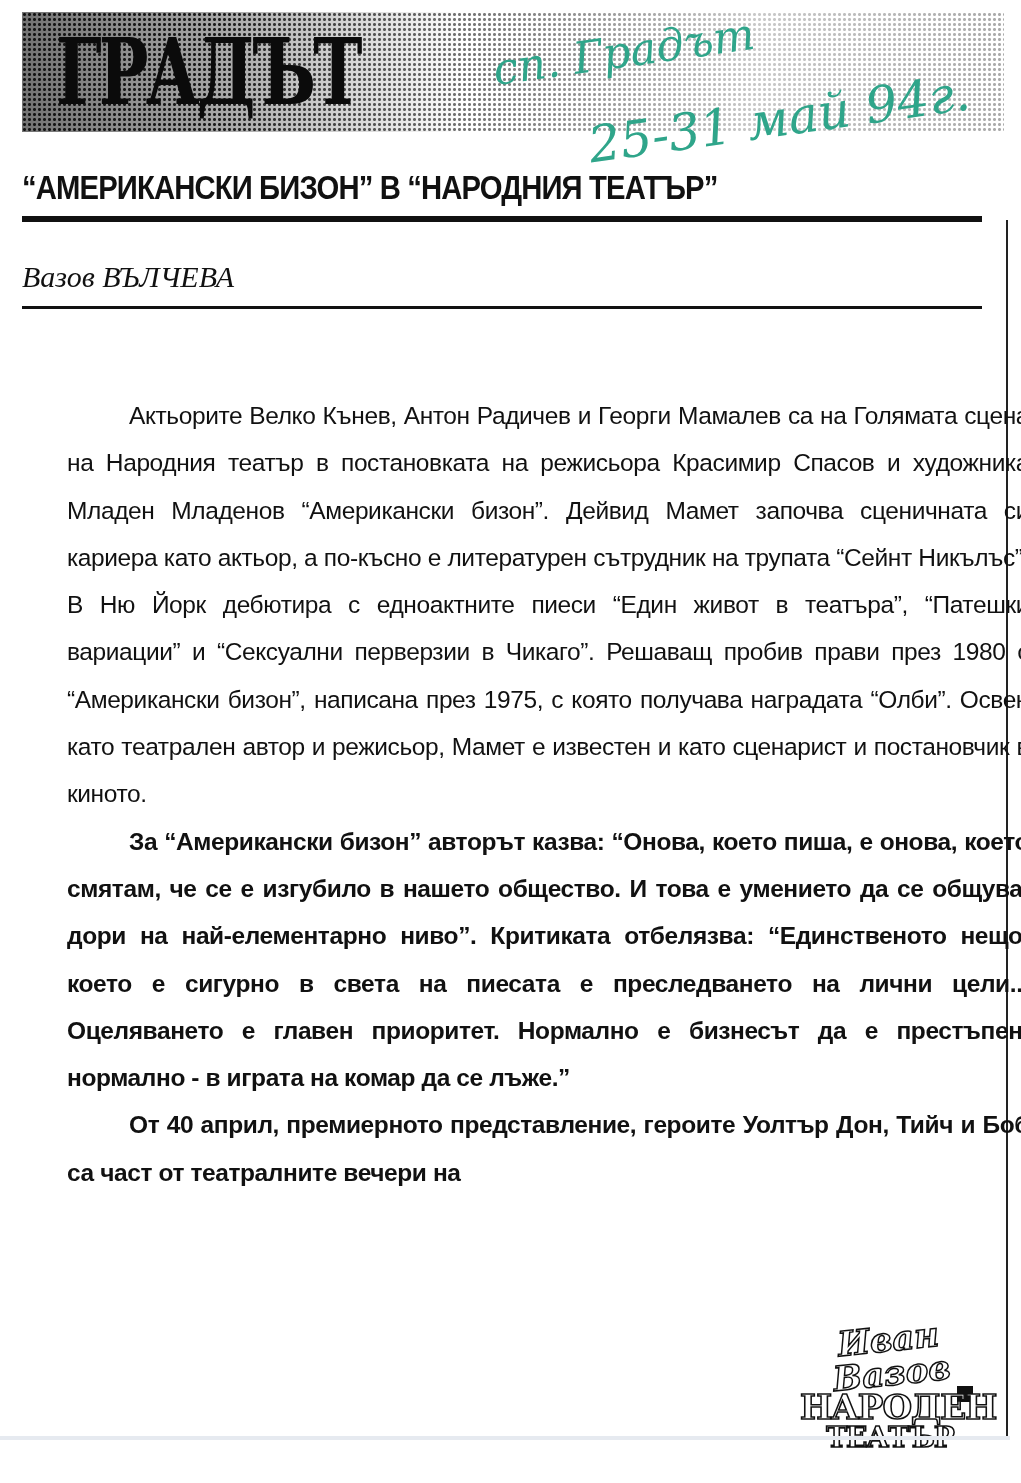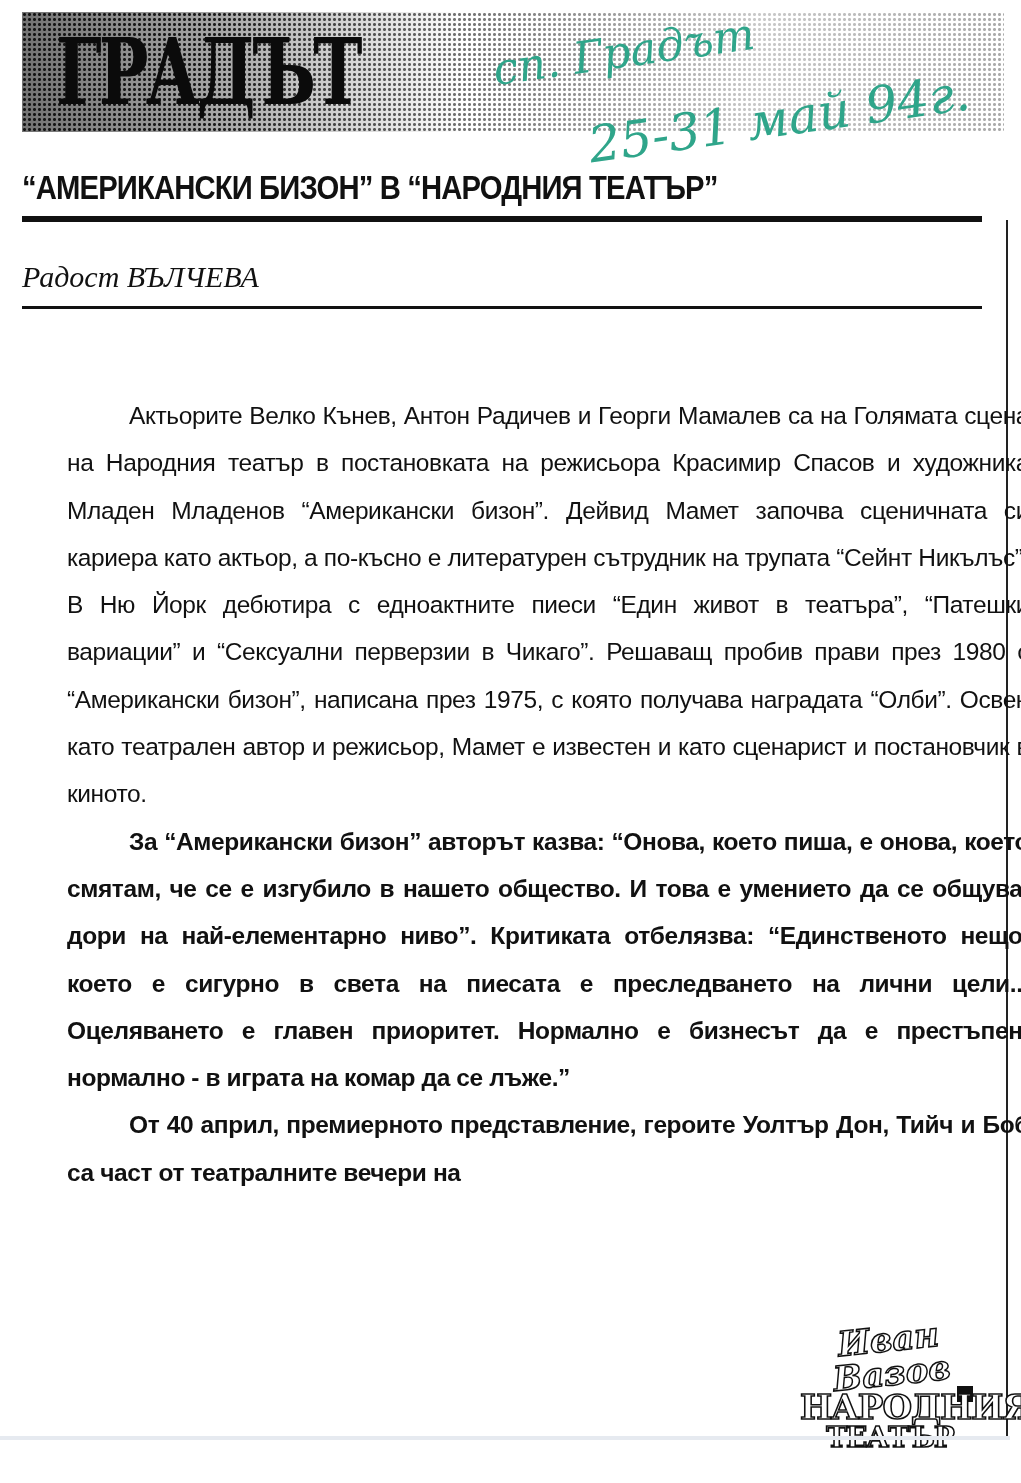--- a/index.html
+++ b/index.html
@@ -68,32 +68,32 @@
 
 <div class="masthead">
   <div class="masthead-fade"></div>
   <div class="masthead-title">ГРАДЪТ</div>
   <div class="handwriting hw1">сп. Градът</div>
   <div class="handwriting hw2">25-31 май 94г.</div>
 </div>
 
 <div class="headline">“АМЕРИКАНСКИ БИЗОН” В “НАРОДНИЯ ТЕАТЪР”</div>
 <div class="rule-thick"></div>
-<div class="byline">Радост ВЪЛЧЕВА</div>
+<div class="byline">Вазов ВЪЛЧЕВА</div>
 <div class="rule-thin"></div>
 
 <div class="right-border"></div>
 
 <div class="body-text">
   <p>Актьорите Велко Кънев, Антон Радичев и Георги Мамалев са на Голямата сцена на Народния театър в постановката на режисьора Красимир Спасов и художника Младен Младенов “Американски бизон”. Дейвид Мамет започва сценичната си кариера като актьор, а по-късно е литературен сътрудник на трупата “Сейнт Никълъс”. В Ню Йорк дебютира с едноактните пиеси “Един живот в театъра”, “Патешки вариации” и “Сексуални перверзии в Чикаго”. Решаващ пробив прави през 1980 с “Американски бизон”, написана през 1975, с която получава наградата “Олби”. Освен като театрален автор и режисьор, Мамет е известен и като сценарист и постановчик в киното.</p>
   <p>За “Американски бизон” авторът казва: “Онова, което пиша, е онова, което смятам, че се е изгубило в нашето общество. И това е умението да се общува, дори на най-елементарно ниво”. Критиката отбелязва: “Единственото нещо, което е сигурно в света на пиесата е преследването на лични цели... Оцеляването е главен приоритет. Нормално е бизнесът да е престъпен, нормално - в играта на комар да се лъже.”</p>
   <p>От 40 април, премиерното представление, героите Уолтър Дон, Тийч и Боб са част от театралните вечери на</p>
 </div>
 
 <div class="end-mark"></div>
 
 <div class="logo">
   <div class="logo-script">Иван Вазов</div>
-  <div class="logo-line l1">НАРОДНИЯ</div>
+  <div class="logo-line l1">НАРОДЕН</div>
   <div class="logo-line l2">ТЕАТЪР</div>
 </div>
 
 <div class="bottom-shadow"></div>
 
 </body></html>

